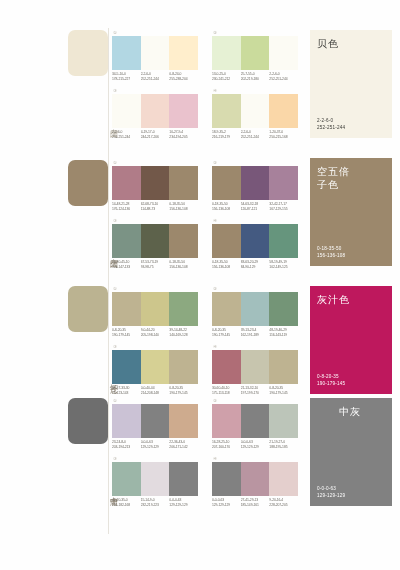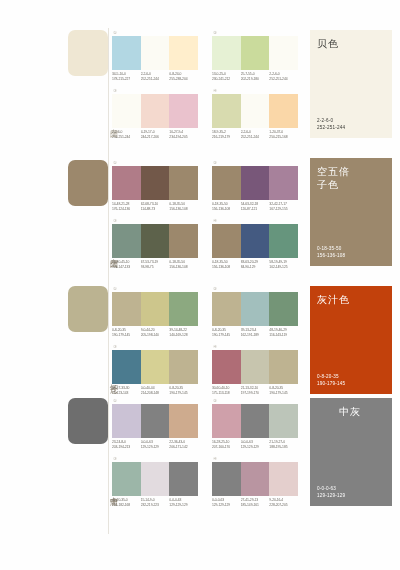--- a/index.html
+++ b/index.html
@@ -401,21 +401,21 @@
             <b>21-13-32-10</b>
             <b>197-199-170</b>
           </div>
           <div class="v">
             <b>0-8-20-35</b>
             <b>190-179-145</b>
           </div>
         </div>
       </div>
     </div>
-    <div class="feature" style="top: 286px; background: #c2410c;">
+    <div class="feature" style="top: 286px; background: #be185d;">
       <div class="fname" style="color: rgb(255, 255, 255);">灰汁色</div>
       <div class="fvals" style="color: rgb(255, 255, 255);">
         <b>0-8-20-35</b>
         <b>190-179-145</b>
       </div>
     </div>
     <div class="cat-col" style="top: 398px;">
       <div class="cat-chip" style="background: rgb(110, 110, 110);"></div>
       <div class="cat-label strong">中庸</div>
     </div>

